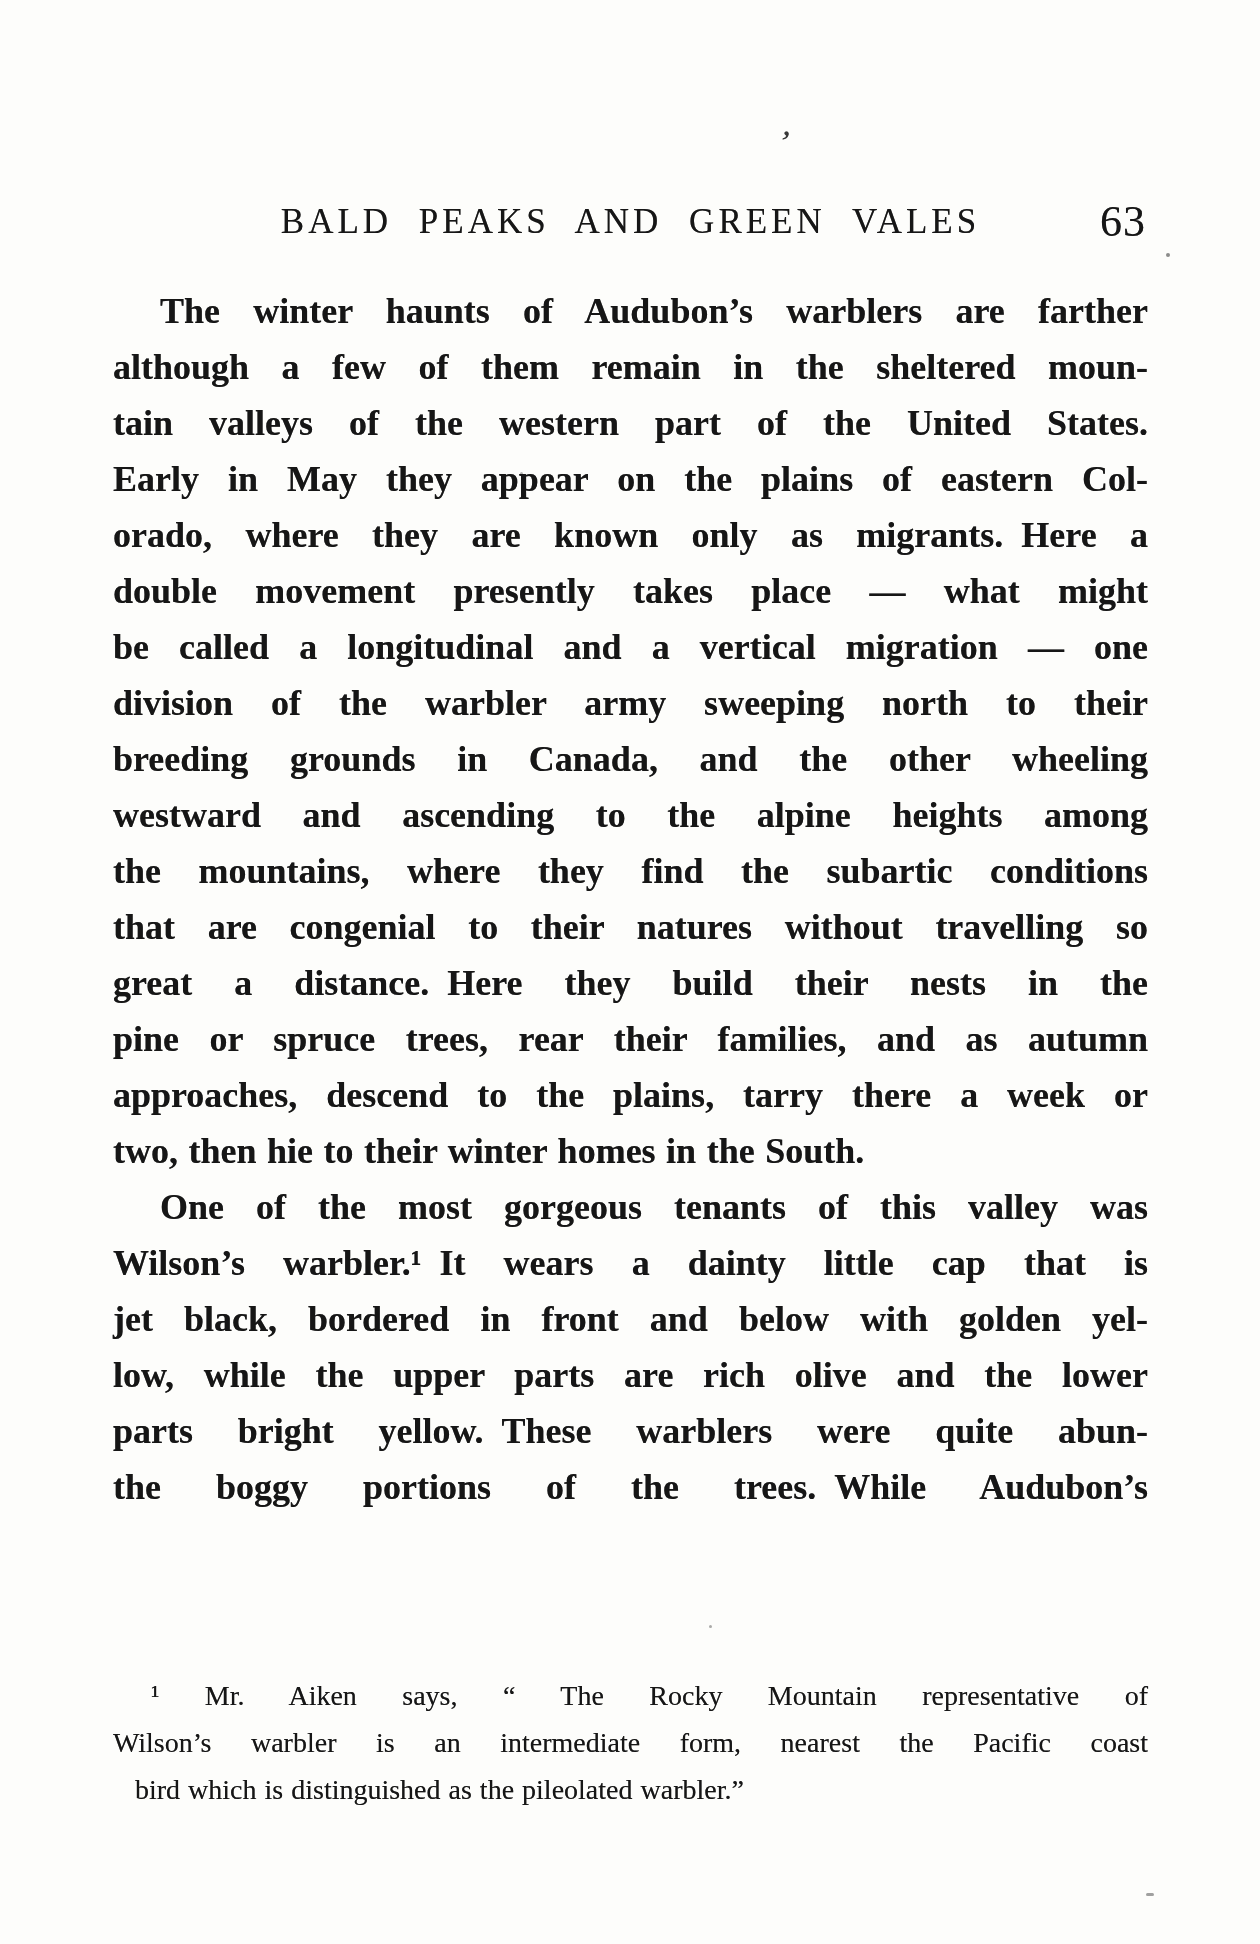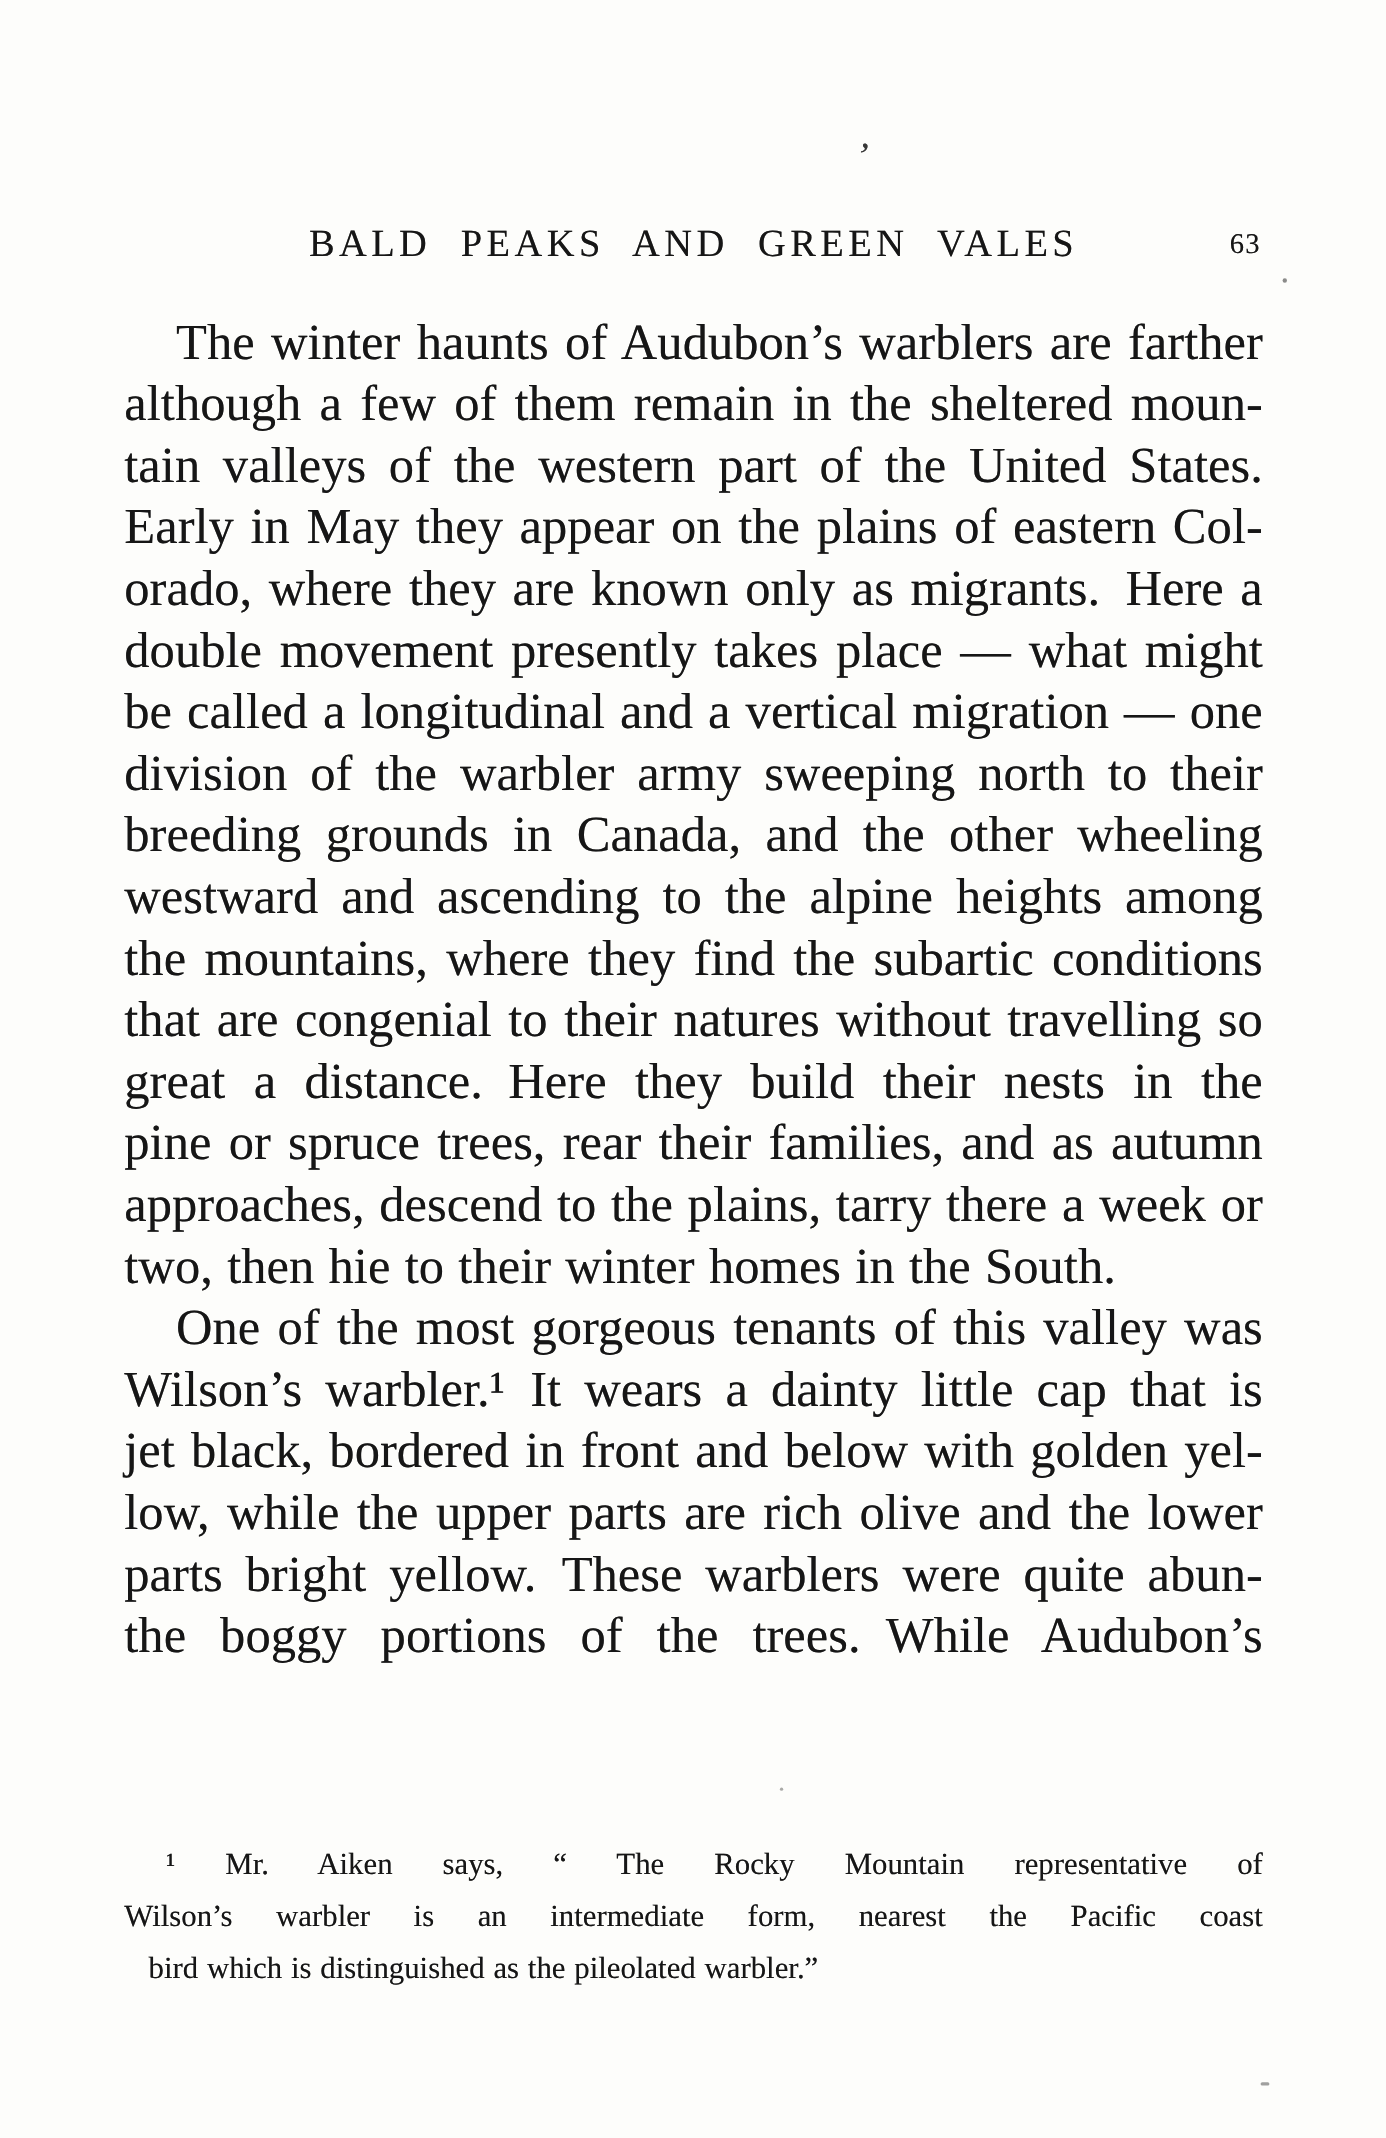--- a/index.html
+++ b/index.html
@@ -9,26 +9,27 @@
     font-family:"Liberation Serif","DejaVu Serif",serif;
     color:#161616;
     text-shadow:0 0 0.5px rgba(10,10,10,0.55);
   }
   .header { position:absolute; top:200px; left:113px; width:1035px; height:46px; }
   .running-head {
     display:block; text-align:center;
     font-size:35px; line-height:44px;
     letter-spacing:4px; word-spacing:14px;
   }
-  .folio { position:absolute; right:2px; top:0; font-size:26px; line-height:44px; letter-spacing:1px; }
+  .folio { position:absolute; right:2px; top:0; font-size:44px; line-height:44px; letter-spacing:1px; }
   .text-block { position:absolute; top:283px; left:113px; width:1035px; }
   .line {
-    font-size:46px; line-height:56px; height:56px;
+    font-size:36px; line-height:56px; height:56px;
     text-align:justify; text-align-last:justify;
     word-spacing:1.5px;
+    font-weight:bold;
   }
   .line.first { text-indent:47px; }
   .line.short { text-align-last:left; }
   .footnote-block { position:absolute; top:1672px; left:113px; width:1035px; }
   .fline {
     font-size:28px; line-height:47px; height:47px;
     text-align:justify; text-align-last:justify;
     word-spacing:1px;
   }
   .fline.first { text-indent:38px; }

